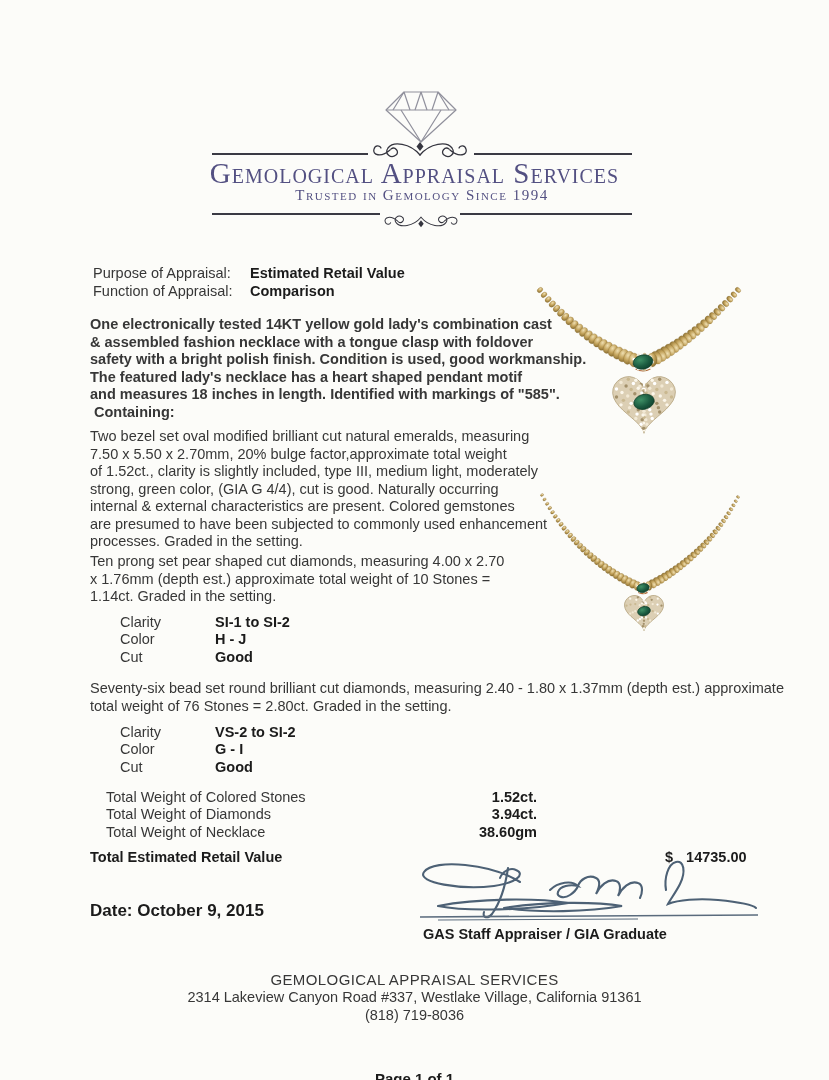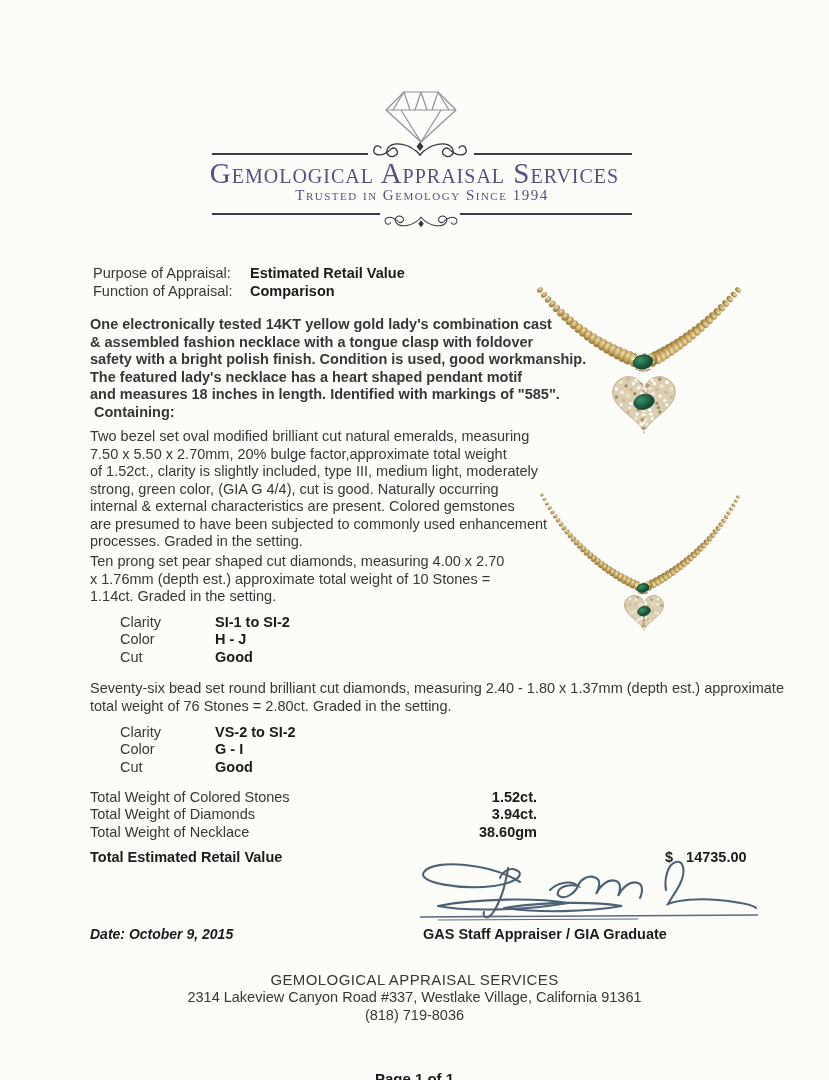--- a/index.html
+++ b/index.html
@@ -30,28 +30,28 @@
   
   .info{position:absolute;left:93px;top:265px;font-size:14.5px;line-height:17.5px;}
   .info .row{display:flex;}
   .info .lbl{width:157px;}
   
   .grades{position:absolute;left:120px;font-size:14.5px;line-height:17.3px;}
   .grades .row{display:flex;}
   .grades .lbl{width:95px;}
   
   .totals{position:absolute;left:90px;top:789px;width:447px;font-size:14.5px;line-height:17.3px;}
-  .totals .row{display:flex;}
+  .totals .row{display:flex;margin-left:16px;}
   .totals .lbl{flex:1;}
   .retail-label{position:absolute;left:90px;top:849px;font-size:14.5px;}
   .retail-value{position:absolute;left:665px;top:849px;font-size:14.5px;display:flex;}
   .retail-value .num{margin-left:13px;}
   
   .appraiser{position:absolute;left:423px;top:926px;font-size:14.5px;}
-  .date{position:absolute;left:90px;top:926px;font-size:14px;font-style:italic;}
+  .date{position:absolute;left:90px;top:901px;font-size:17px;}
   
   .fline{position:absolute;left:0;width:829px;text-align:center;}
   .f-company{top:971px;font-size:15px;letter-spacing:.4px;}
   .f-address{top:989px;font-size:14.5px;}
   .f-phone{top:1007px;font-size:14.5px;}
   .f-page{top:1022px;font-size:15px;margin-top:48px;}
   svg{position:absolute;overflow:visible;}
 </style>
 </head>
 <body>

